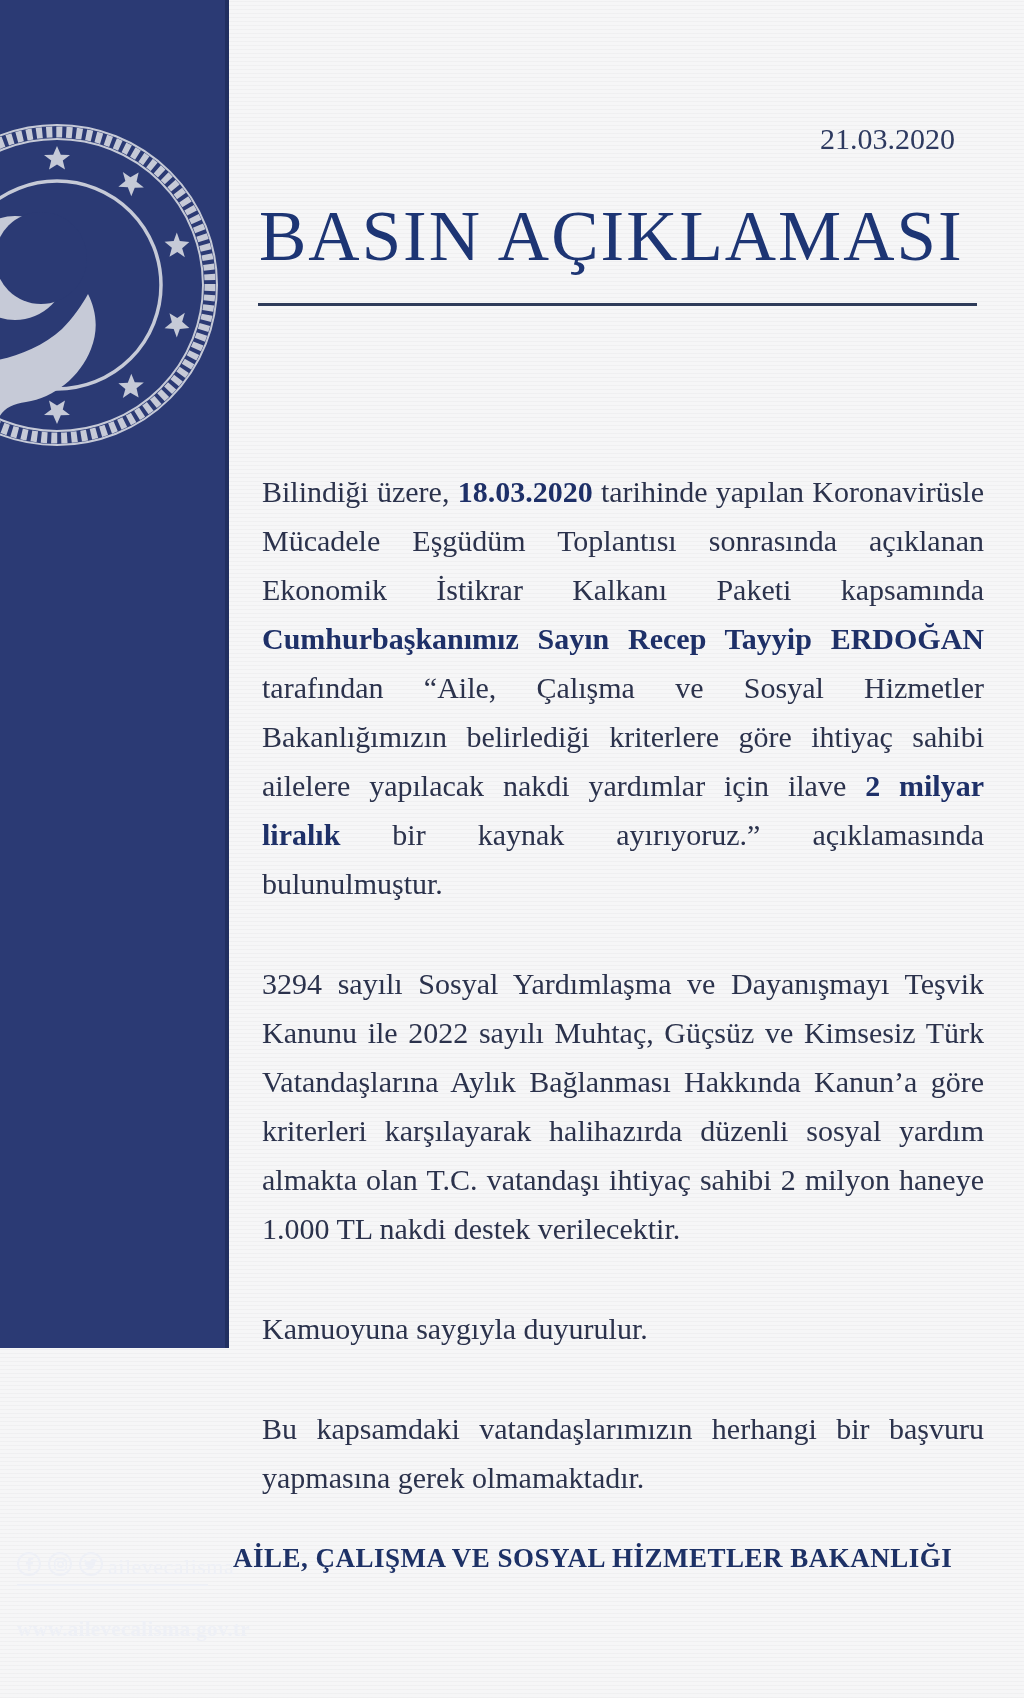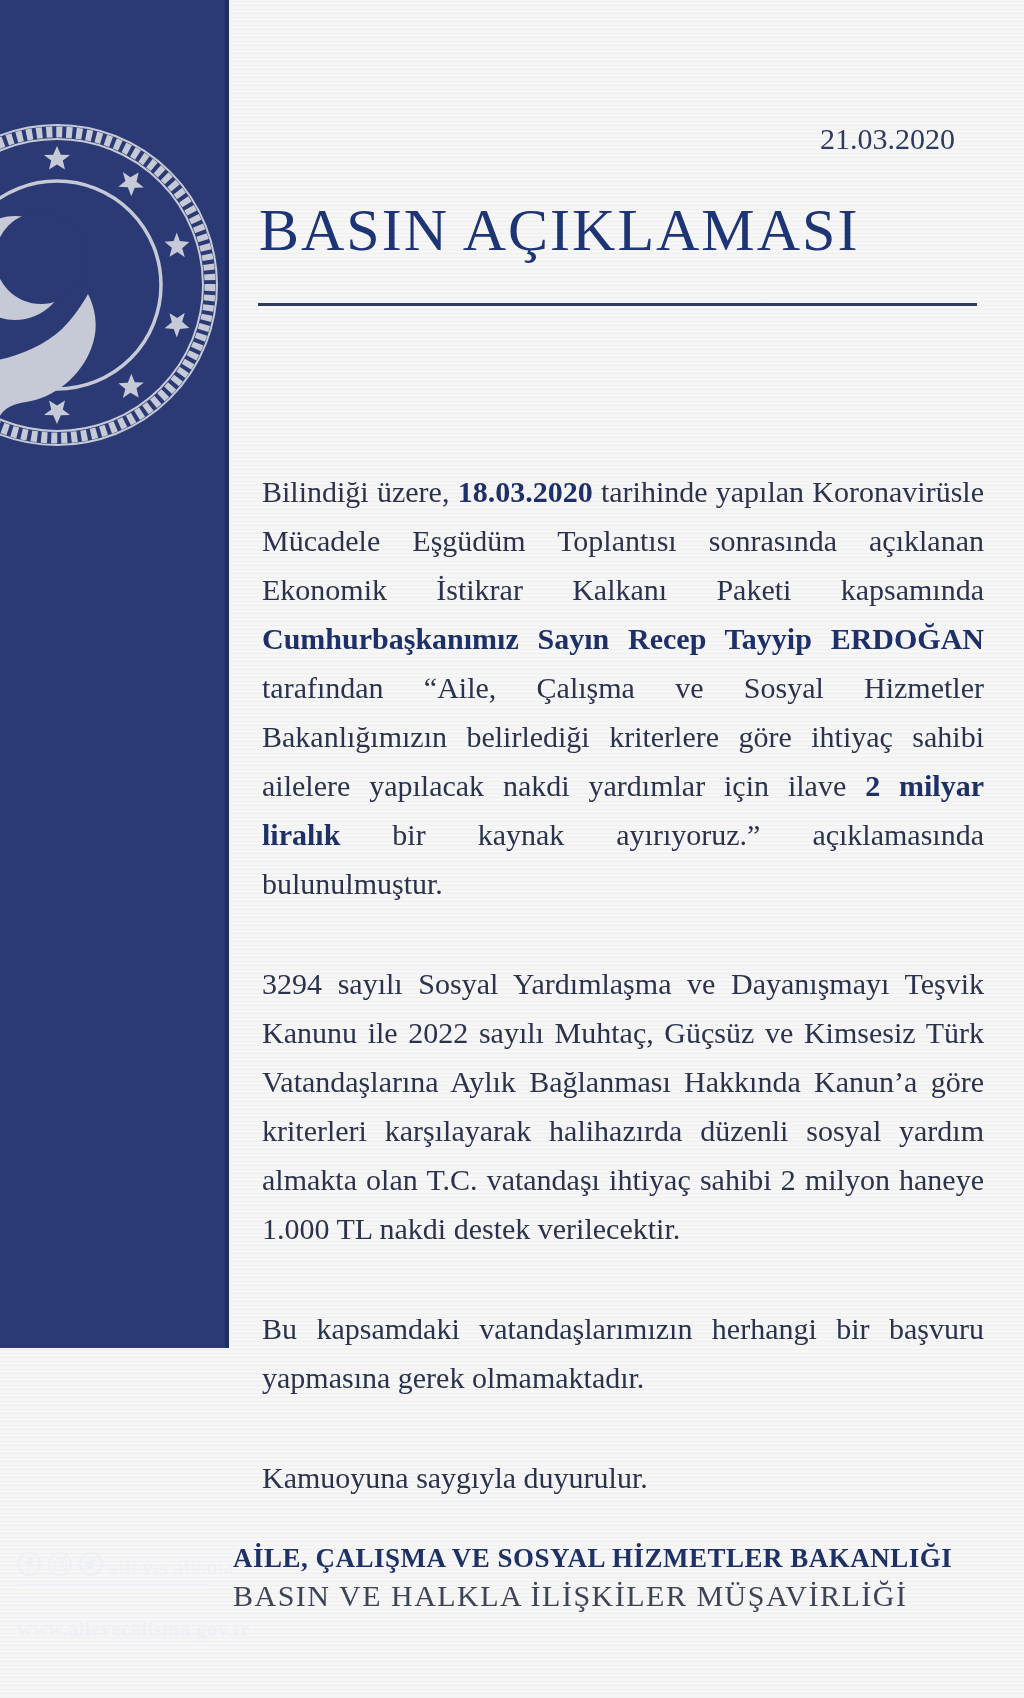--- a/index.html
+++ b/index.html
@@ -23,21 +23,21 @@
   }
   .handle { position:absolute; left:108px; top:6px; font-size:22px; letter-spacing:0.5px; }
   .social-divider { position:absolute; left:17px; top:36px; width:191px; height:2px; background:#eef0f6; }
   .website { position:absolute; left:17px; top:41px; font-size:21px; font-weight:bold; letter-spacing:0.3px;margin-top:28px; }
   .date {
     position:absolute; top:82px; right:69px;
     font-size:30px; color:#2e3a60;margin-top:40px;
   }
   .title {
     position:absolute; left:259px; top:196px;
-    font-size:60px; font-weight:normal; letter-spacing:2px; color:#1d3574;
+    font-size:71px; font-weight:normal; letter-spacing:2px; color:#1d3574;
     white-space:nowrap;
   }
   .title-rule {
     position:absolute; left:258px; top:303px; width:719px; height:3px;
     background:#2e3b59;
   }
   .body-text {
     position:absolute; left:262px; top:467px; width:730px;
     font-size:30px; line-height:49px; color:#2b324c;
   }
@@ -136,22 +136,21 @@
   </aside>
 
   <main>
     <div class="date">21.03.2020</div>
     <h1 class="title">BASIN AÇIKLAMASI</h1>
     <div class="title-rule"></div>
 
     <div class="body-text" id="body-text">
         <p><span>Bilindiği üzere, </span><b>18.03.2020</b><span> tarihinde yapılan Koronavirüsle Mücadele Eşgüdüm Toplantısı sonrasında açıklanan Ekonomik İstikrar Kalkanı Paketi kapsamında </span><b>Cumhurbaşkanımız Sayın Recep Tayyip ERDOĞAN</b><span> tarafından “Aile, Çalışma ve Sosyal Hizmetler Bakanlığımızın belirlediği kriterlere göre ihtiyaç sahibi ailelere yapılacak nakdi yardımlar için ilave </span><b>2 milyar liralık</b><span> bir kaynak ayırıyoruz.” açıklamasında bulunulmuştur.</span></p>
         <p><span>3294 sayılı Sosyal Yardımlaşma ve Dayanışmayı Teşvik Kanunu ile 2022 sayılı Muhtaç, Güçsüz ve Kimsesiz Türk Vatandaşlarına Aylık Bağlanması Hakkında Kanun’a göre kriterleri karşılayarak halihazırda düzenli sosyal yardım almakta olan T.C. vatandaşı ihtiyaç sahibi 2 milyon haneye 1.000 TL nakdi destek verilecektir.</span></p>
+        <p><span>Kamuoyuna saygıyla duyurulur.</span></p>
         <p><span>Bu kapsamdaki vatandaşlarımızın herhangi bir başvuru yapmasına gerek olmamaktadır.</span></p>
-        <p><span>Kamuoyuna saygıyla duyurulur.</span></p>
       </div>
 
     <div class="footer">
       <div class="footer-line1">AİLE, ÇALIŞMA VE SOSYAL HİZMETLER BAKANLIĞI</div>
-      <div class="footer-line2">BASIN VE HALKLA İLİŞKİLER MÜŞAVİRLİĞİ</div>
     </div>
   </main>
 </div>
 
 </body></html>

